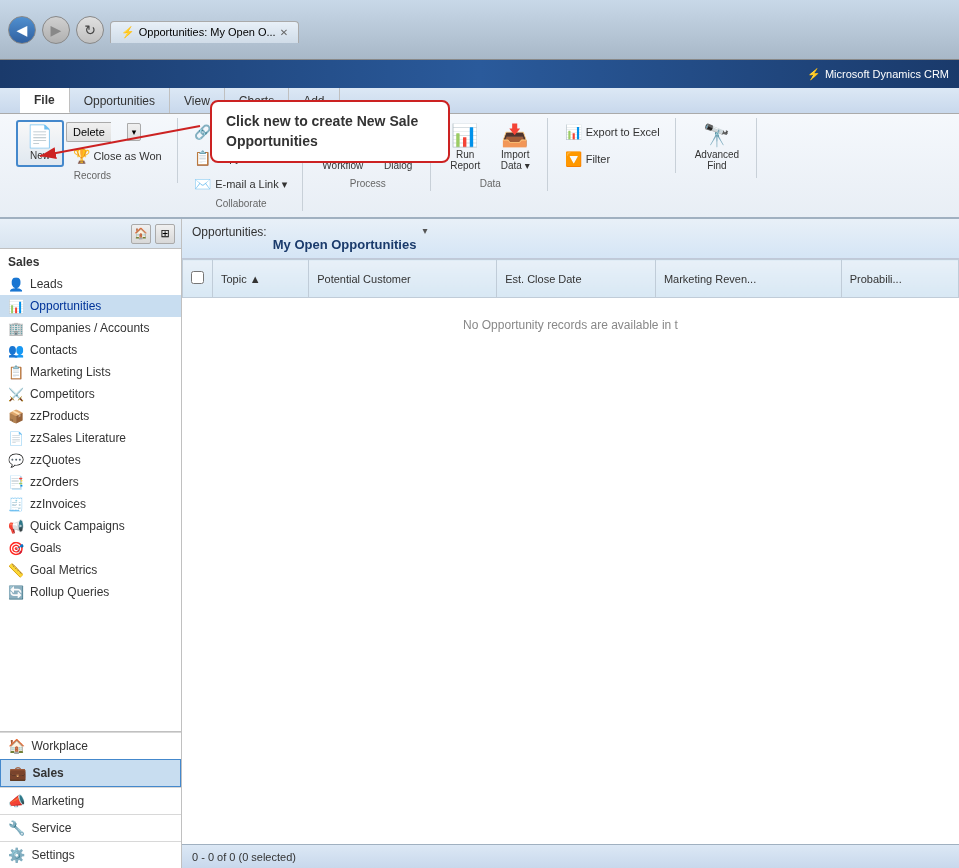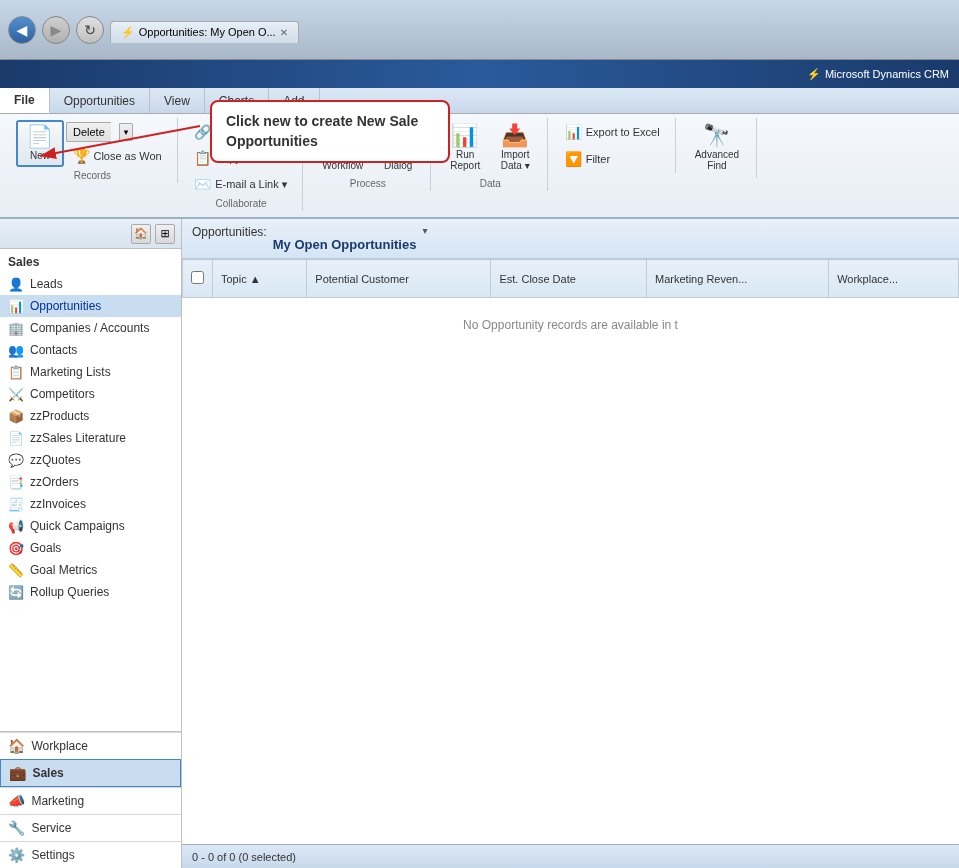--- a/index.html
+++ b/index.html
@@ -17,21 +17,21 @@
     .tab-bar { display: flex; align-items: flex-end; margin-top: 4px; }
 
     
     .crm-app { height: 808px; display: flex; flex-direction: column; }
 
     
     .crm-topbar { background: linear-gradient(to right, #1a3a6b, #2a5a9b, #1a3a6b); height: 28px; display: flex; align-items: center; justify-content: flex-end; padding: 0 10px; color: white; font-size: 11px; }
     .crm-logo { display: flex; align-items: center; gap: 4px; }
 
     
-    .crm-menu { background: linear-gradient(to bottom, #dce8f5, #c8d8ec); height: 26px; display: flex; align-items: stretch; border-bottom: 1px solid #aaa; }
+    .crm-menu { background: linear-gradient(to bottom, #dce8f5, #c8d8ec); height: 26px; display: flex; align-items: stretch; border-bottom: 1px solid #aaa; padding-left: 20px; }
     .crm-menu-tab { padding: 0 14px; display: flex; align-items: center; font-size: 12px; cursor: pointer; color: #333; border-right: 1px solid #c0c0c0; }
     .crm-menu-tab.active { background: white; border-bottom: 1px solid white; font-weight: bold; }
 
     
     .ribbon { background: linear-gradient(to bottom, #f5f8fc, #e8eef5); border-bottom: 2px solid #a0b0c0; padding: 4px 8px 6px 8px; }
     .ribbon-row { display: flex; align-items: flex-start; gap: 2px; }
     .ribbon-group { display: flex; flex-direction: column; align-items: center; border-right: 1px solid #c8d0d8; padding: 2px 8px; min-width: 60px; }
     .ribbon-group-buttons { display: flex; gap: 2px; align-items: flex-start; }
     .ribbon-group-label { font-size: 10px; color: #666; margin-top: 2px; }
     .ribbon-btn-large { display: flex; flex-direction: column; align-items: center; padding: 4px 8px; border: 1px solid transparent; border-radius: 3px; cursor: pointer; min-width: 48px; background: transparent; }
@@ -73,21 +73,21 @@
     .table-container { flex: 1; overflow: auto; }
     .empty-message { text-align: center; color: #888; font-size: 12px; padding: 20px; }
 
     
     .status-bar { background: linear-gradient(to bottom, #dce8f5, #c8d8ec); border-top: 1px solid #a0b0c0; padding: 3px 10px; font-size: 11px; color: #333; height: 24px; display: flex; align-items: center; }
 
     .checkbox-col { width: 20px; }
     input[type="checkbox"] { cursor: pointer; }
 
     
-    .delete-btn { display: flex; align-items: center; gap: 8px; }
+    .delete-btn { display: flex; align-items: center; gap: 16px; }
     .delete-main { padding: 3px 6px; border: 1px solid #aaa; background: linear-gradient(to bottom, #f0f0f0, #e0e0e0); border-right: none; border-radius: 2px 0 0 2px; cursor: pointer; font-size: 11px; }
     .delete-arrow { padding: 3px 4px; border: 1px solid #aaa; background: linear-gradient(to bottom, #f0f0f0, #e0e0e0); border-radius: 0 2px 2px 0; cursor: pointer; font-size: 9px; }
   </style>
 </head>
 <body>
 
 <div class="browser-chrome">
   <div class="browser-nav-btn browser-back">◀</div>
   <div class="browser-nav-btn browser-forward">▶</div>
   <div class="browser-nav-btn browser-refresh">↻</div>
@@ -338,21 +338,21 @@
               <th>
                 <span>Potential Customer</span>
               </th>
               <th>
                 <span>Est. Close Date</span>
               </th>
               <th>
                 <span>Marketing Reven...</span>
               </th>
               <th>
-                <span>Workplace...</span>
+                <span>Probabili...</span>
               </th>
             </tr>
           </thead>
           <tbody>
             <tr>
               <td colspan="6">
                 <div class="empty-message">No Opportunity records are available in t</div>
               </td>
             </tr>
           </tbody>

